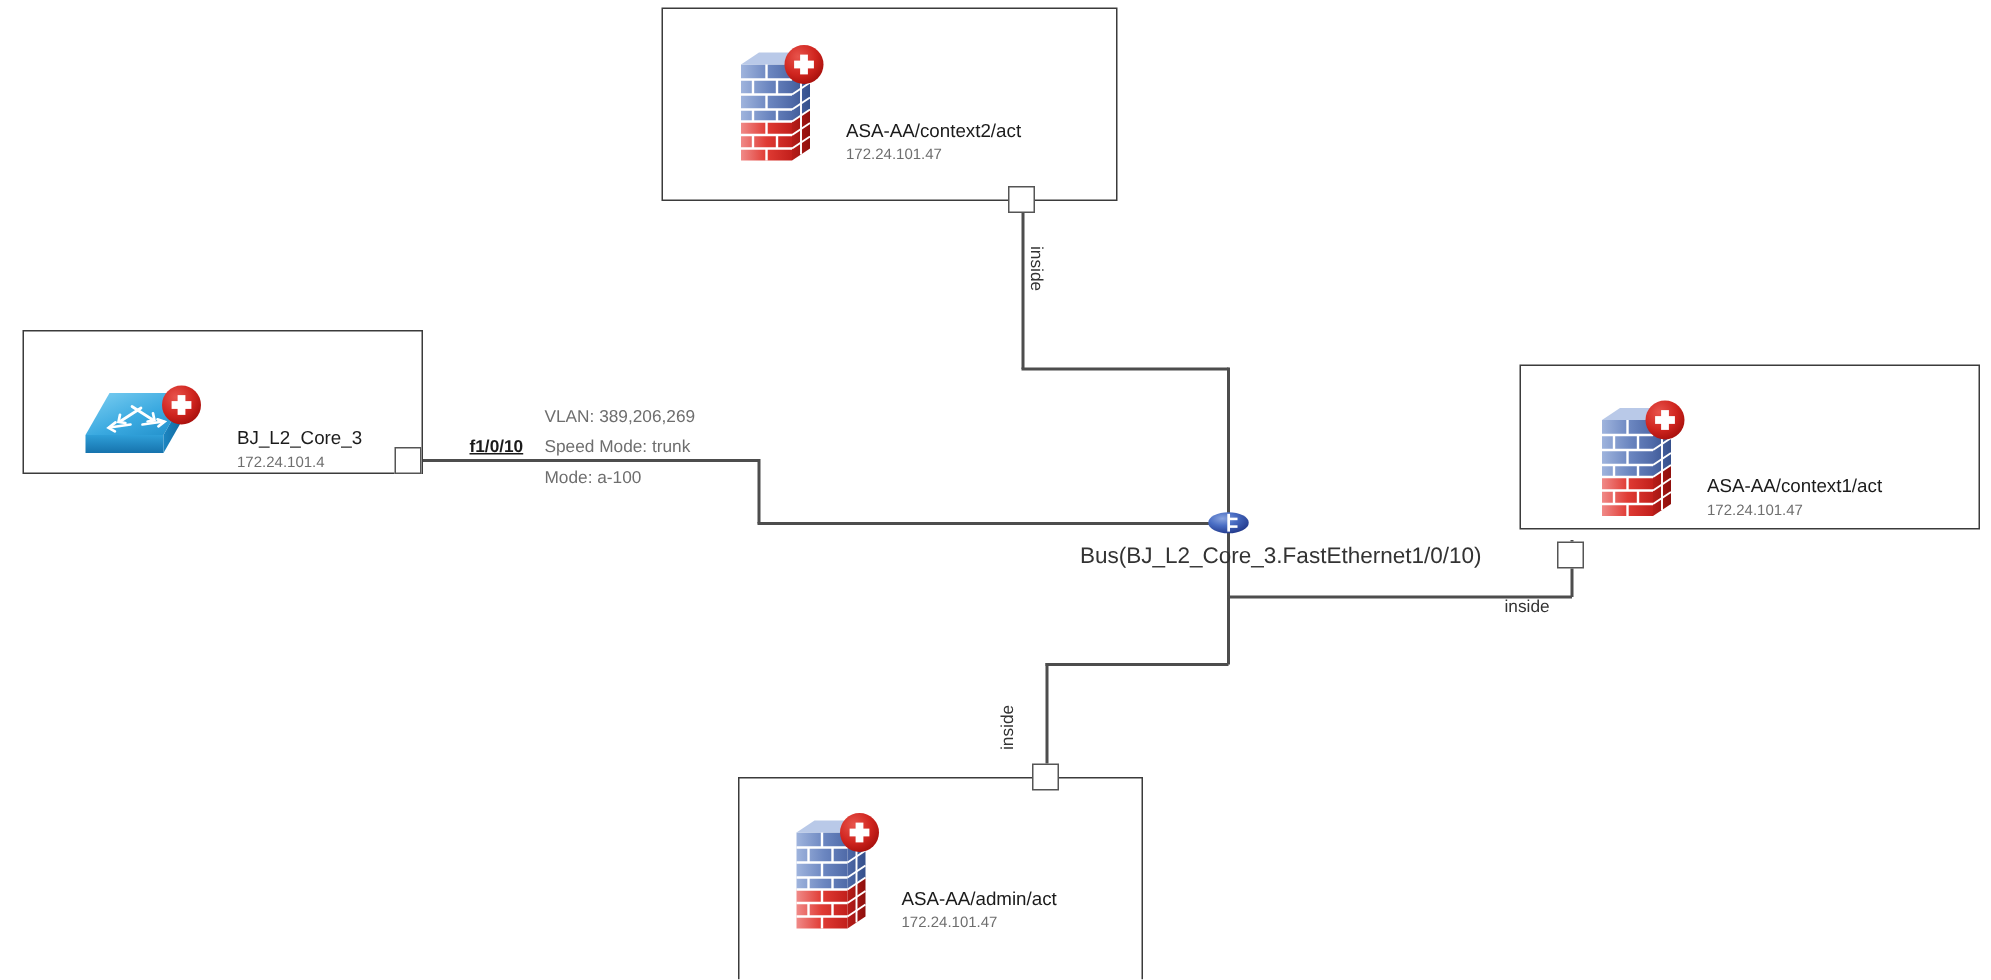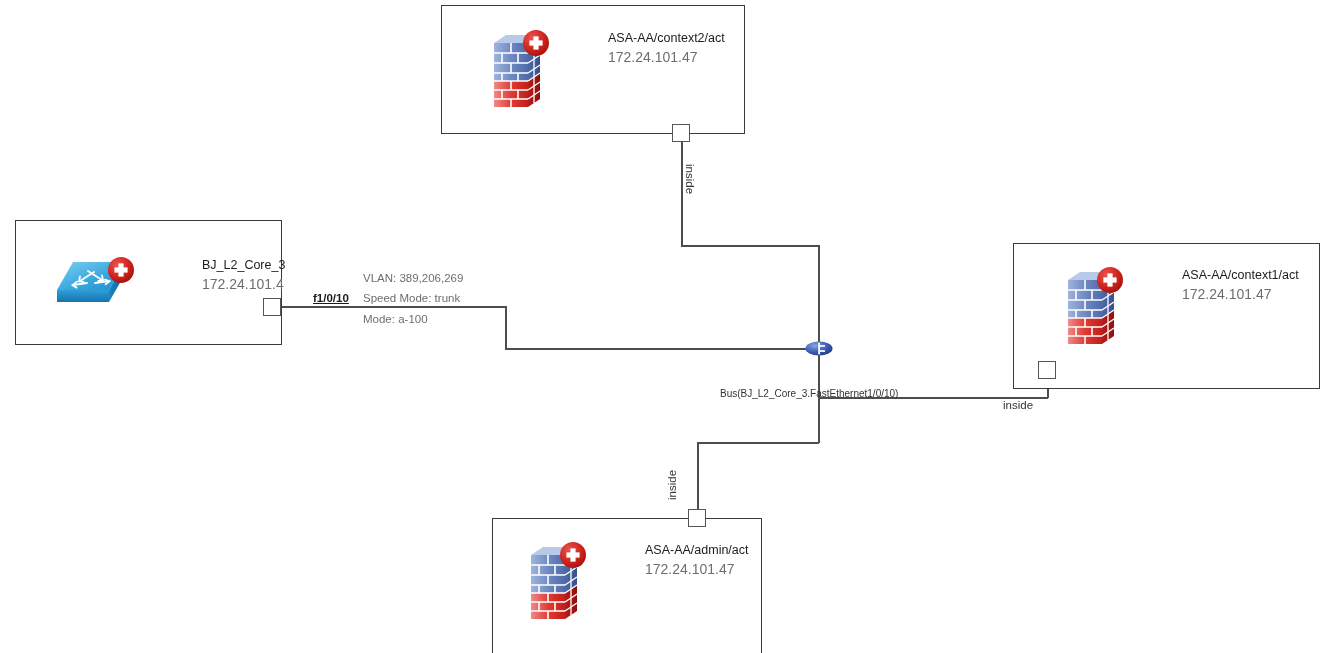--- a/index.html
+++ b/index.html
@@ -24,37 +24,36 @@
   .node {
     position: absolute;
     box-sizing: border-box;
     border: 1.6px solid #3b3b3b;
     background: #ffffff;
     z-index: 4;
   }
   .node-inner {
     position: absolute;
     display: flex;
-    align-items: flex-start;
-    gap: 44px;
+    align-items: flex-end;
   }
   .node-label {
     display: flex;
     flex-direction: column;
     justify-content: center;
     margin-left: 14px;
   }
   .node-title {
     font-size: 12.5px;
     color: #1b1b1b;
     line-height: 1.45;
     white-space: nowrap;
   }
   .node-ip {
-    font-size: 14px;
+    font-size: 10px;
     color: #6e6e6e;
     line-height: 1.5;
     white-space: nowrap;
   }
 
   
   .port {
     position: absolute;
     width: 18px;
     height: 18px;
@@ -75,25 +74,24 @@
 
   
   .bus-hub {
     position: absolute;
     width: 28px;
     height: 15px;
     z-index: 7;
   }
   .bus-label {
     position: absolute;
-    font-size: 10px;
+    font-size: 15px;
     color: #333333;
     white-space: nowrap;
     z-index: 7;
-    margin-top: 26px;
   }
 
   
   .edge-label {
     position: absolute;
     font-size: 11.5px;
     color: #6e6e6e;
     white-space: nowrap;
     z-index: 5;
   }
@@ -239,21 +237,21 @@
         </svg>
       </span>
       <span class="node-label">
         <span class="node-title">ASA-AA/context2/act</span>
         <span class="node-ip">172.24.101.47</span>
       </span>
     </div>
   </div>
   <div class="port" style="left:672px; top:124px;"></div>
 
-  <div class="node" style="left:15px; top:220px; width:267px; height:125px;">
+  <div class="node" style="left:15px; top:220px; width:267px; height:96px;">
     <div class="node-inner" style="left:33px; top:35px;">
       <span class="icon-sw">
         <svg width="95" height="60" viewBox="0 0 95 60">
           <defs>
             <linearGradient id="swtop" x1="0" y1="0" x2="1" y2="1">
               <stop offset="0%" stop-color="#7fd0f2"></stop>
               <stop offset="55%" stop-color="#3aa9e0"></stop>
               <stop offset="100%" stop-color="#1f8dc8"></stop>
             </linearGradient>
             <linearGradient id="swfront" x1="0" y1="0" x2="0" y2="1">
@@ -294,21 +292,21 @@
         </svg>
       </span>
       <span class="node-label">
         <span class="node-title">BJ_L2_Core_3</span>
         <span class="node-ip">172.24.101.4</span>
       </span>
     </div>
   </div>
   <div class="port" style="left:263px; top:298px;"></div>
 
-  <div class="node" style="left:1013px; top:243px; width:307px; height:146px;">
+  <div class="node" style="left:1013px; top:243px; width:307px; height:110px;">
     <div class="node-inner" style="left:48px; top:22px;">
       <span class="icon-fw">
         <svg width="62" height="82" viewBox="0 0 62 82">
           <rect x="6" y="14" width="34" height="38" fill="url(#fwb)"></rect>
           <rect x="6" y="52" width="34" height="26" fill="url(#fwr)"></rect>
           <polygon points="40,14 52,6 52,44 40,52" fill="url(#fwbs)"></polygon>
           <polygon points="40,52 52,44 52,70 40,78" fill="url(#fwrs)"></polygon>
           <polygon points="6,14 18,6 52,6 40,14" fill="#b9c9e8"></polygon>
           <g stroke="#ffffff" stroke-width="1.6">
             <line x1="6" y1="24" x2="40" y2="24"></line>

